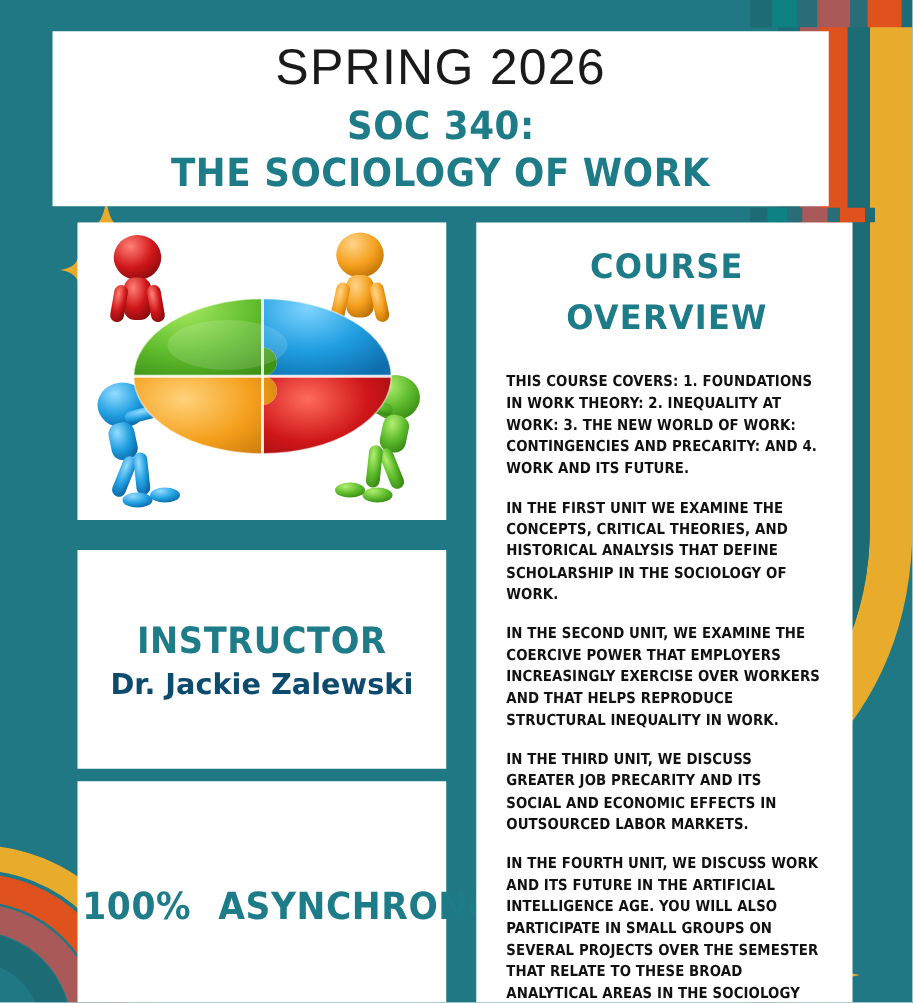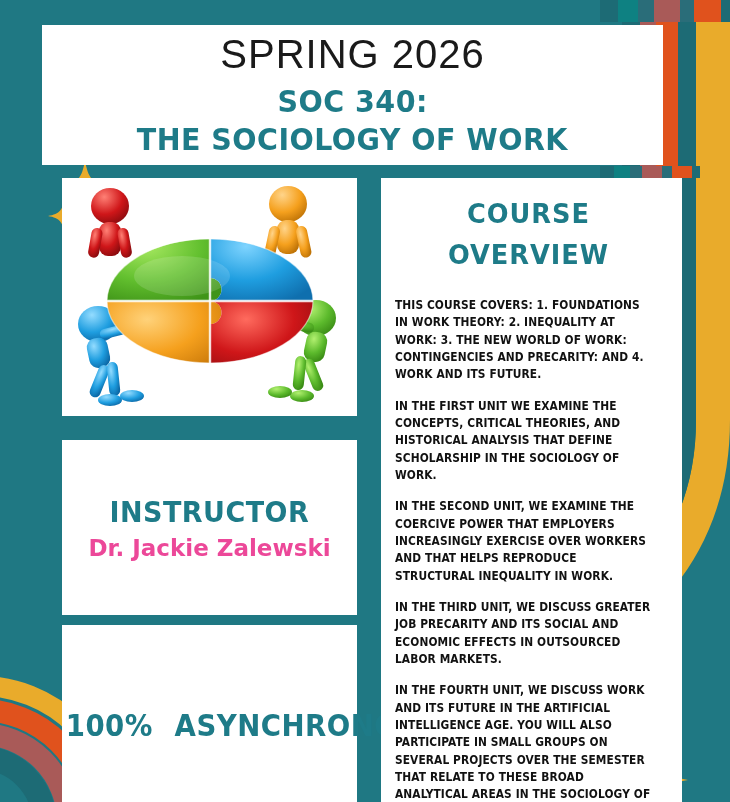--- a/index.html
+++ b/index.html
@@ -89,21 +89,21 @@
     font-weight: 700;
     font-size: 29px;
     color: #1e7b88;
     letter-spacing: 0.5px;
     transform: scaleX(0.93);
   }
   #instructor-name {
     font-family: "DejaVu Sans", sans-serif;
     font-weight: 700;
     font-size: 23px;
-    color: #ec4899;
+    color: #0c4a6e;
     letter-spacing: 0px;
   }
 
   
   #modality-panel {
     left: 62px; top: 625px;
     width: 295px; height: 177px;
     display: flex;
     flex-direction: row;
     align-items: center;
@@ -120,21 +120,21 @@
     letter-spacing: 0.5px;
     line-height: 1.28;
     text-align: center;
     transform: scaleX(0.92);
   }
 
   
   #overview-panel {
     left: 381px; top: 178px;
     width: 301px; height: 624px;
-    padding: 14px 14px 0 8px;
+    padding: 14px 14px 0 18px;
     box-sizing: border-box;
   }
   #overview-heading {
     font-family: "DejaVu Sans", sans-serif;
     font-weight: 700;
     font-size: 27px;
     color: #1e7b88;
     letter-spacing: 1px;
     text-align: center;
     line-height: 1.5;

